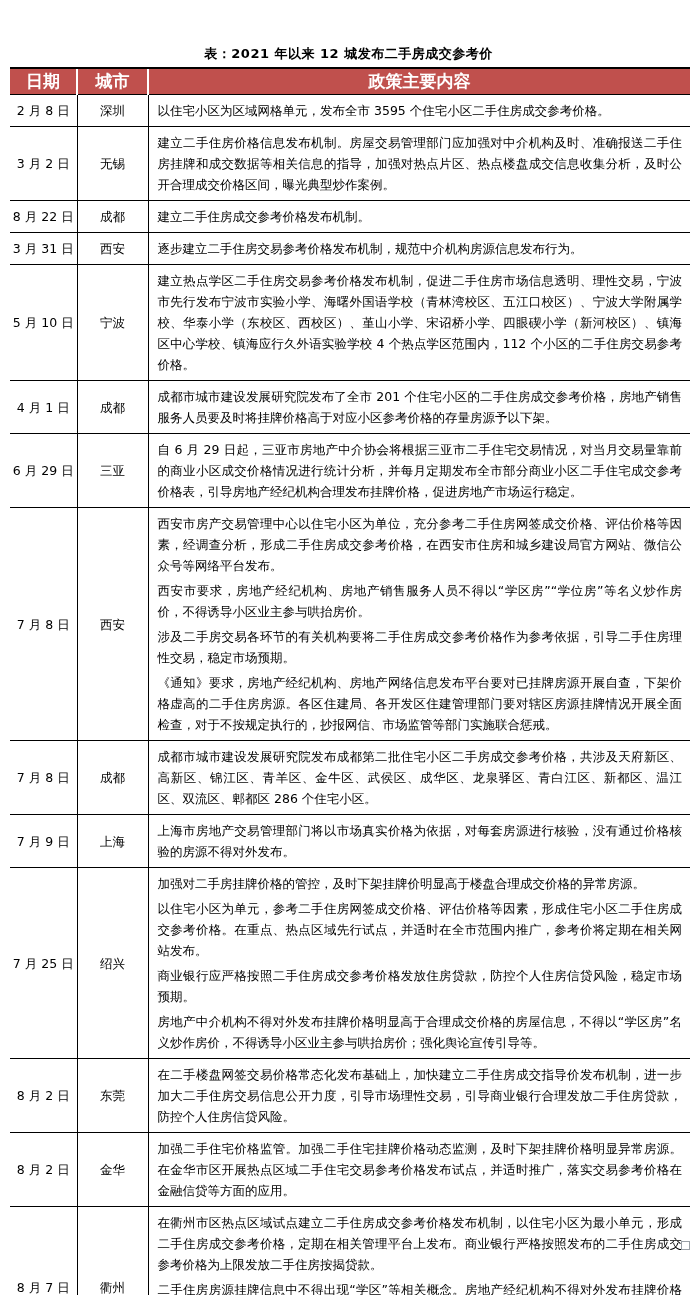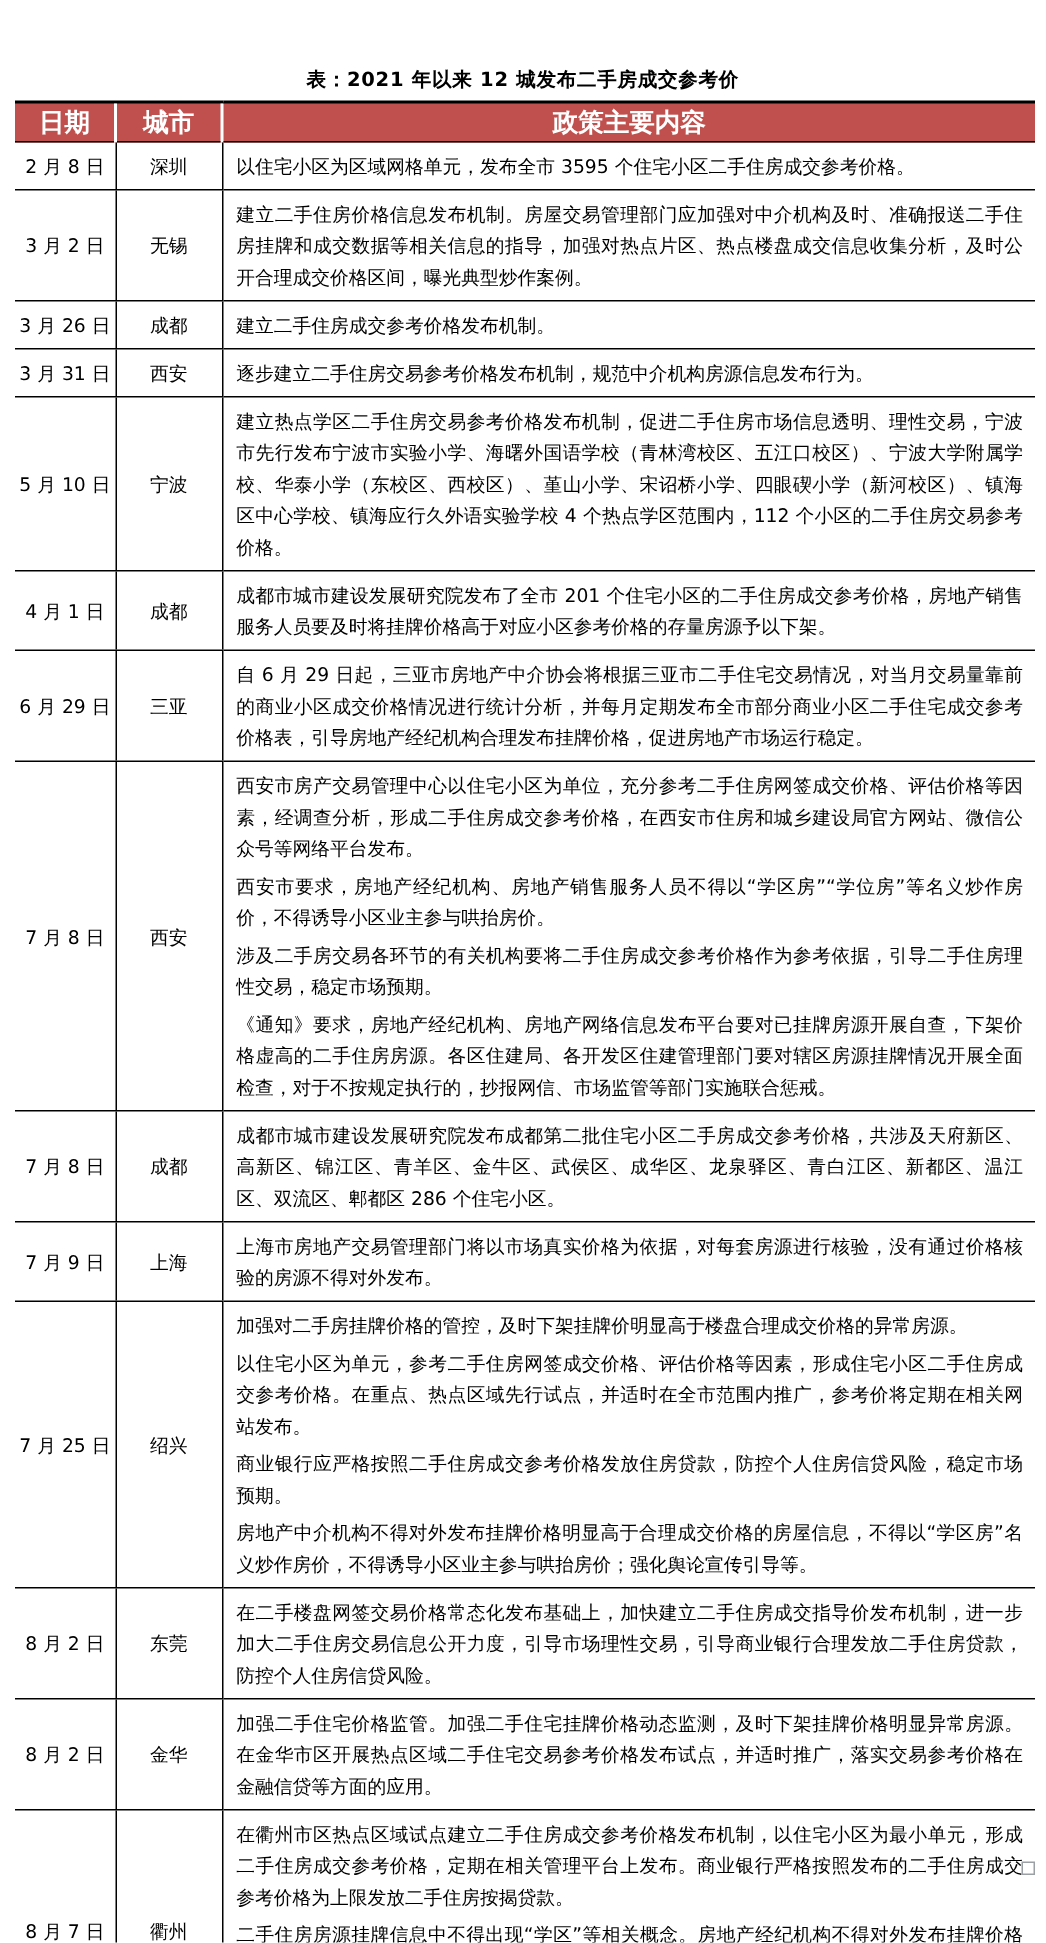--- a/index.html
+++ b/index.html
@@ -74,21 +74,21 @@
         </td>
   </tr>
       <tr>
     <td class="date-cell">3 月 2 日</td>
     <td class="city-cell">无锡</td>
     <td class="content-cell">
           <p>建立二手住房价格信息发布机制。房屋交易管理部门应加强对中介机构及时、准确报送二手住房挂牌和成交数据等相关信息的指导，加强对热点片区、热点楼盘成交信息收集分析，及时公开合理成交价格区间，曝光典型炒作案例。</p>
         </td>
   </tr>
       <tr>
-    <td class="date-cell">3 月 26 日</td>
+    <td class="date-cell">8 月 22 日</td>
     <td class="city-cell">成都</td>
     <td class="content-cell">
           <p>建立二手住房成交参考价格发布机制。</p>
         </td>
   </tr>
       <tr>
     <td class="date-cell">3 月 31 日</td>
     <td class="city-cell">西安</td>
     <td class="content-cell">
           <p>逐步建立二手住房交易参考价格发布机制，规范中介机构房源信息发布行为。</p>

